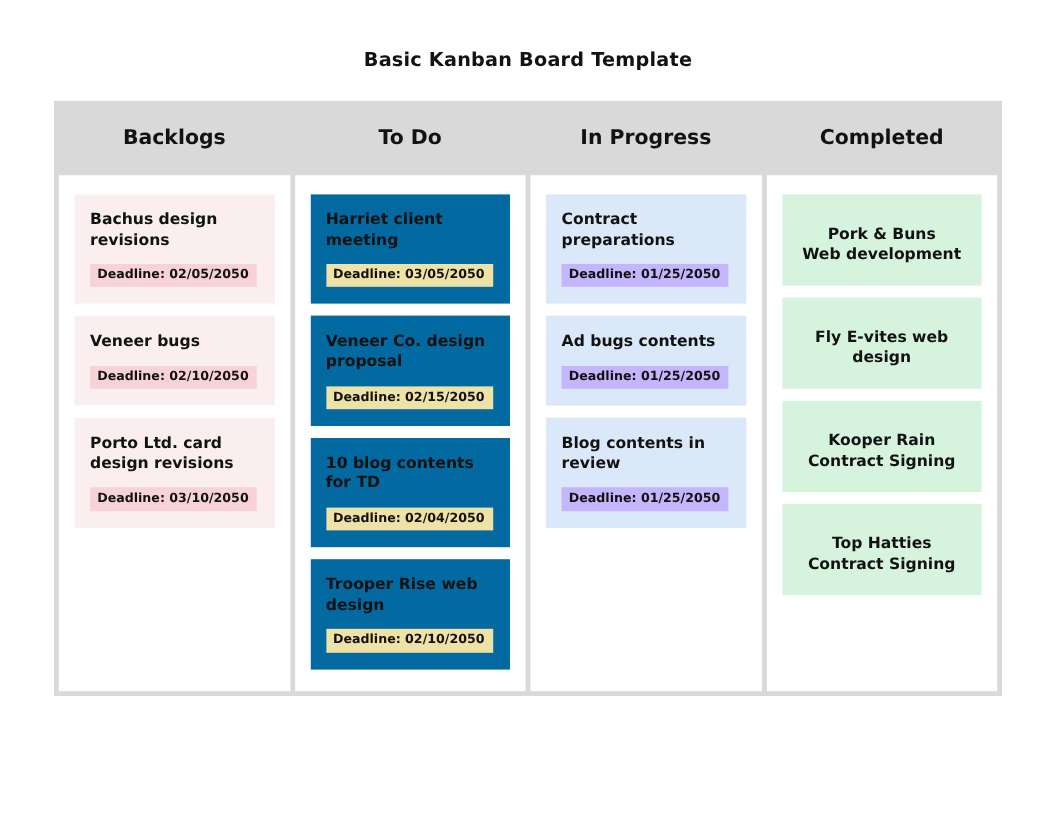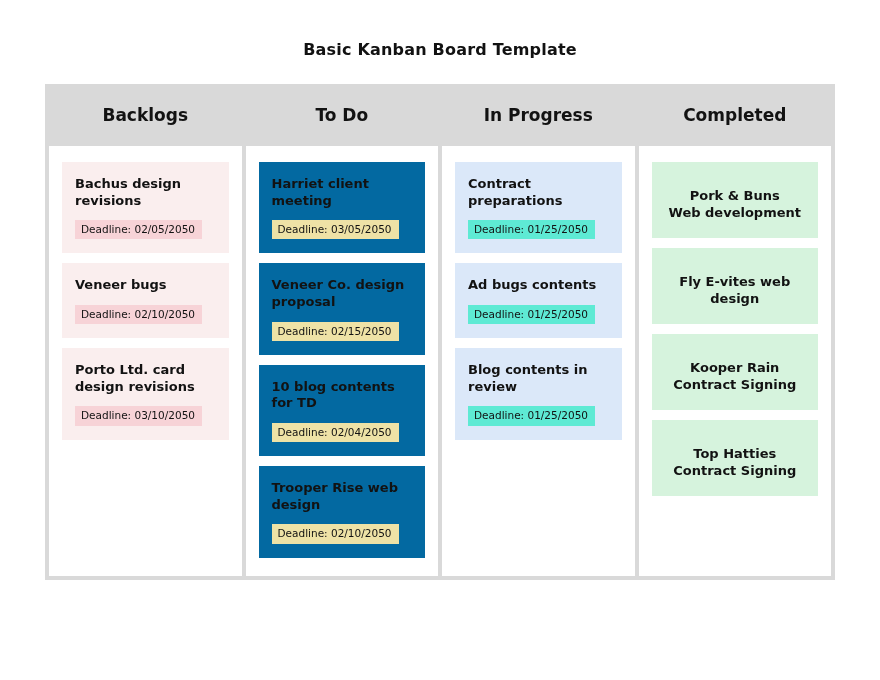--- a/index.html
+++ b/index.html
@@ -80,21 +80,21 @@
   .card-title {
     font-size: 13px;
     font-weight: bold;
     color: #121212;
     line-height: 1.28;
   }
 
   .deadline {
     align-self: flex-start;
     font-size: 10.5px;
-    font-weight: normal;
+    font-weight: bold;
     color: #121212;
     padding: 3px 7px 3px 6px;
     line-height: 1.25;
     text-align: center;
   }
 
   
   .card.centered {
     align-items: center;
     justify-content: flex-end;
@@ -102,21 +102,21 @@
     min-height: 76px;
     padding: 16px 12px;
   }
   .card.centered .card-title { line-height: 1.35; }
 
   .card.pink   { background: #faeeee; }
   .card.pink   .deadline { background: #f7d3d7; }
   .card.cream  { background: #0369a1; }
   .card.cream  .deadline { background: #eee2a6; }
   .card.blue   { background: #dbe8f9; }
-  .card.blue   .deadline { background: #5eead4; }
+  .card.blue   .deadline { background: #c4b5fd; }
   .card.green  { background: #d6f3dd; }
 </style>
 </head>
 <body>
 
 <h1 class="page-title">Basic Kanban Board Template</h1>
 
 <div class="board">
 
   <div class="header-row">

